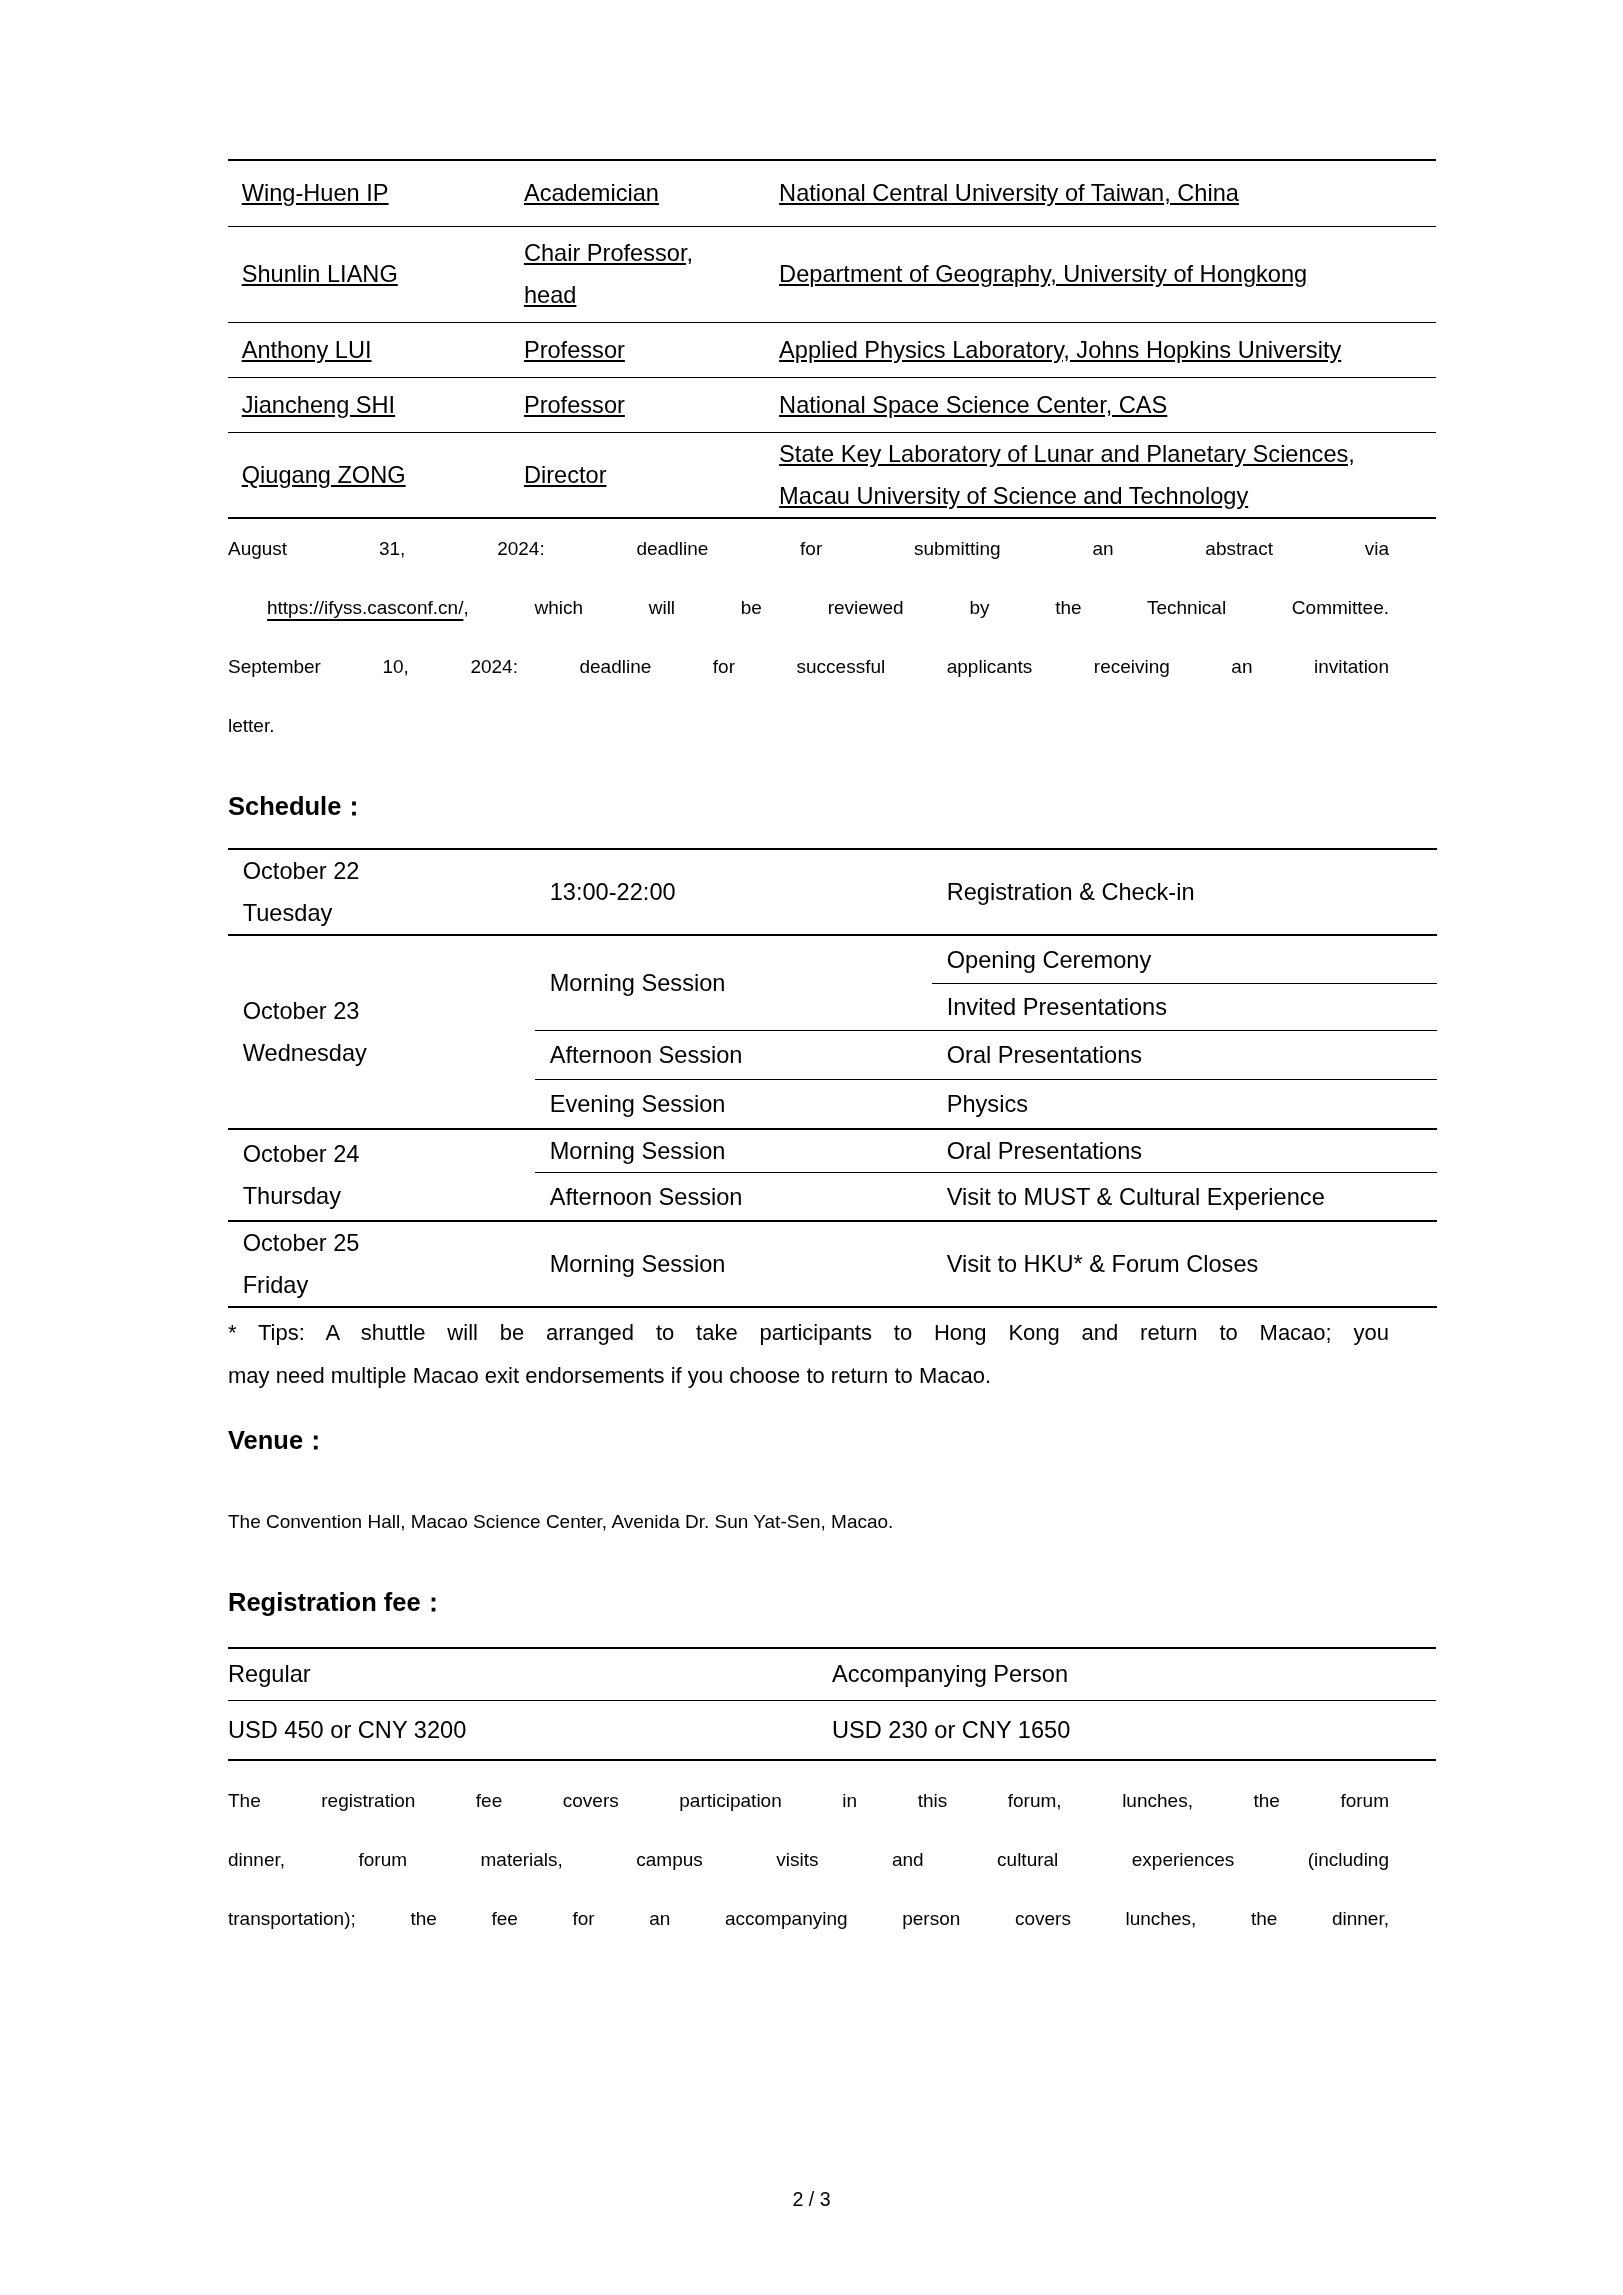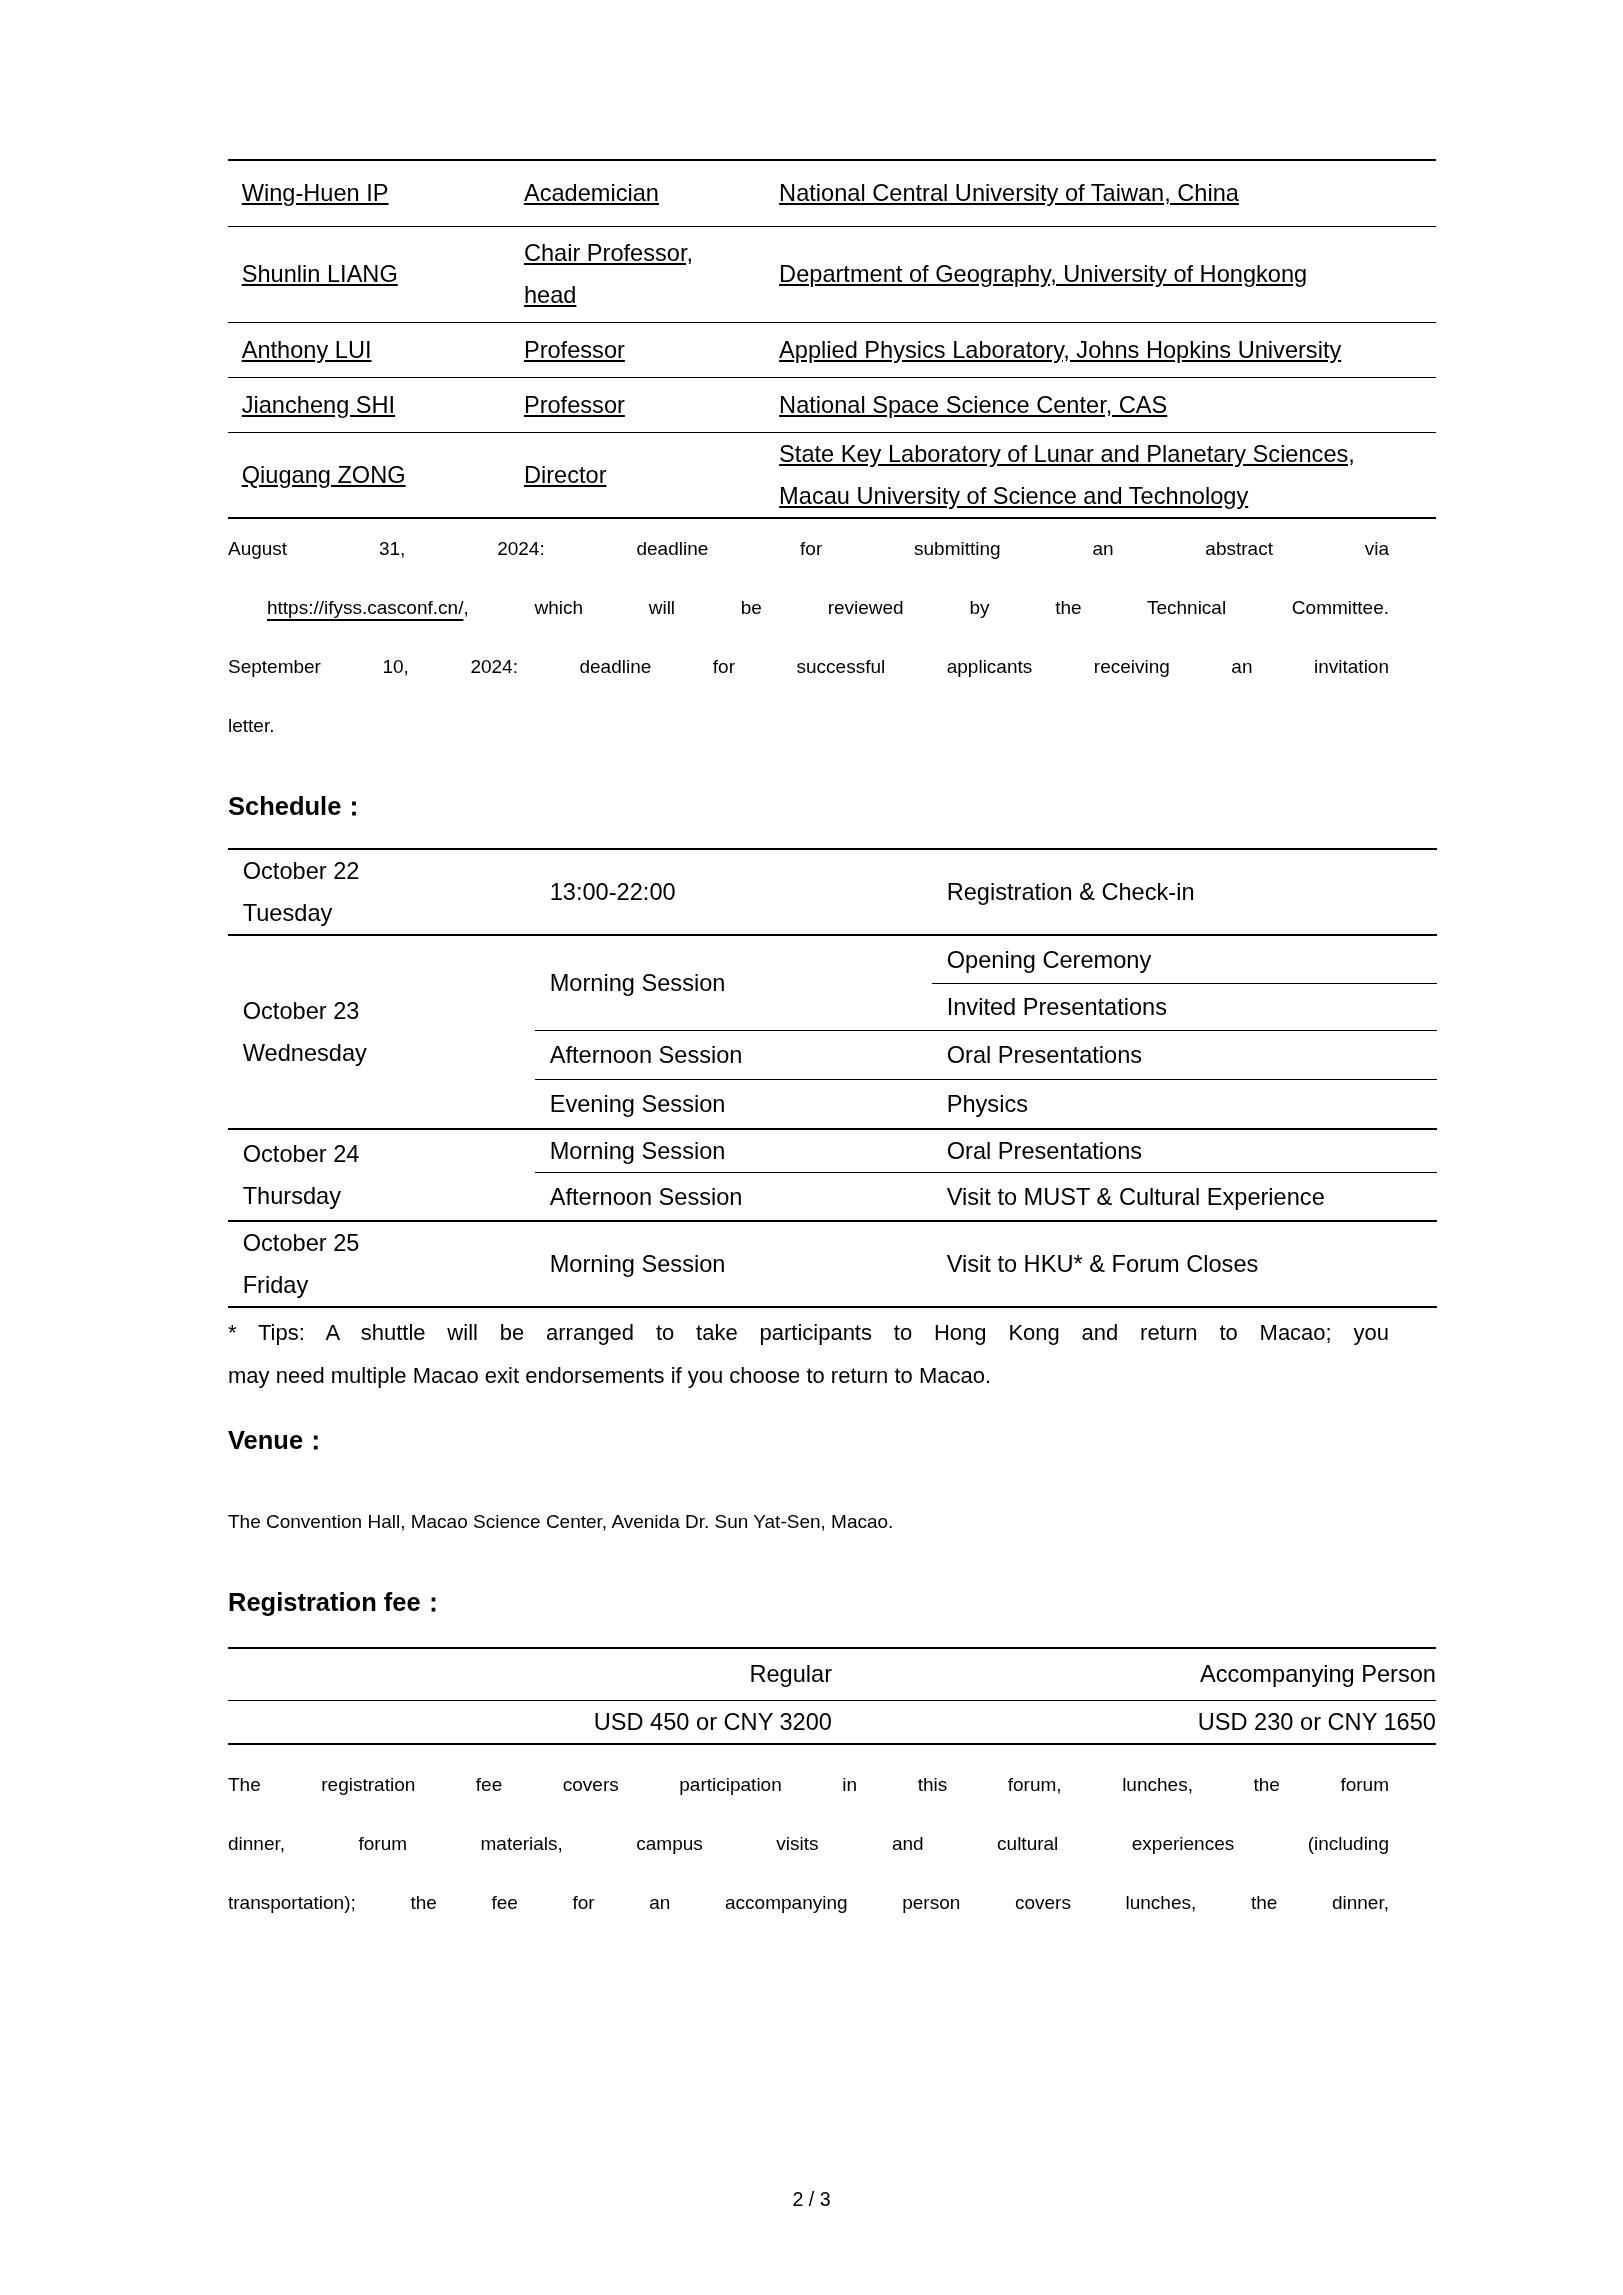--- a/index.html
+++ b/index.html
@@ -51,21 +51,21 @@
 
   
   .t2 { border-top: 2px solid #000; border-bottom: 2.9px solid #000; margin-top: 27px; }
   .t2 td { padding-left: 14.7px; }
   .t2 td.sub  { border-bottom: 1.5px solid #000; }
   .t2 td.day  { border-bottom: 2px solid #000; }
 
   
   .t3 { border-top: 2px solid #000; border-bottom: 2.9px solid #000; margin-top: 29.4px; }
   .t3 tr.hdr { border-bottom: 1.5px solid #000; }
-  .t3 td { text-align: right; padding: 0; }
+  .t3 td { text-align: left; padding: 0; }
 
   
   .footer {
     position: absolute;
     top: 2182px;
     left: 0;
     width: 100%;
     text-align: center;
     font-size: 19.6px;
     line-height: 34px;
@@ -188,21 +188,21 @@
     <table class="t3">
       <colgroup>
           <col style="width:604px">
           <col style="width:604px">
         </colgroup>
       <tbody>
           <tr class="hdr" style="height:52px">
         <td>Regular</td>
         <td>Accompanying Person</td>
       </tr>
-      <tr style="height:44px">
+      <tr style="height:60px">
         <td>USD 450 or CNY 3200</td>
         <td>USD 230 or CNY 1650</td>
       </tr>
     </tbody>
       </table>
 
     <div class="textw p-regfee">
       <div class="body-line jl">The registration fee covers participation in this forum, lunches, the forum</div>
       <div class="body-line jl">dinner, forum materials, campus visits and cultural experiences (including</div>
       <div class="body-line jl">transportation); the fee for an accompanying person covers lunches, the dinner,</div>

